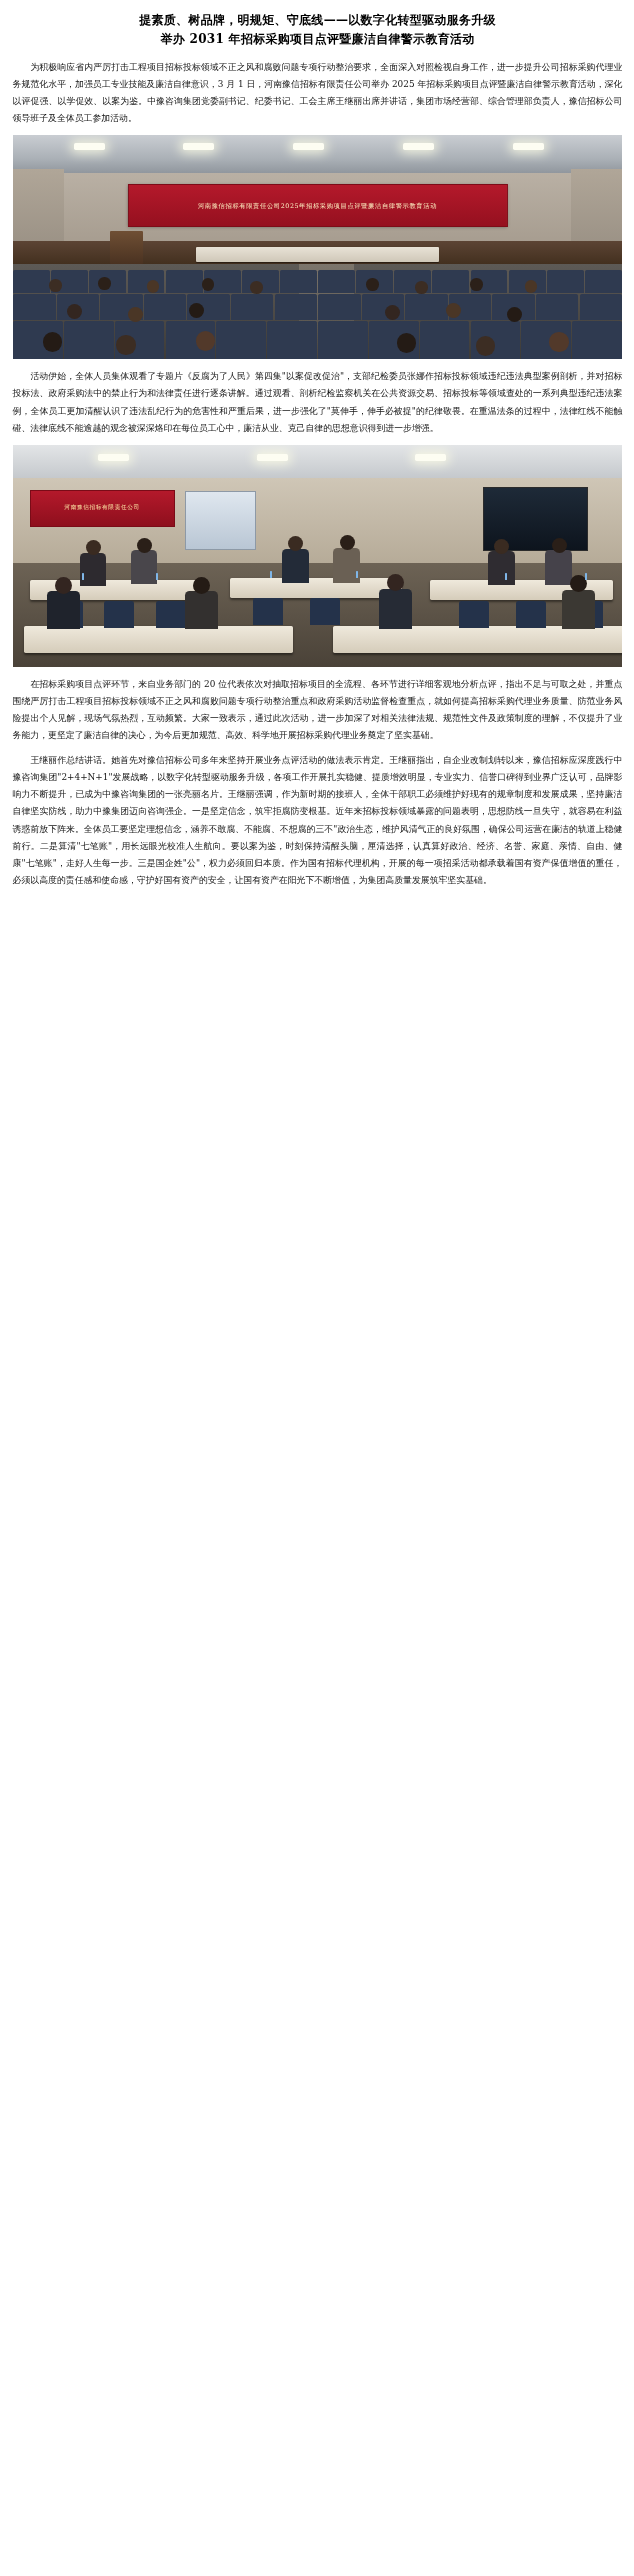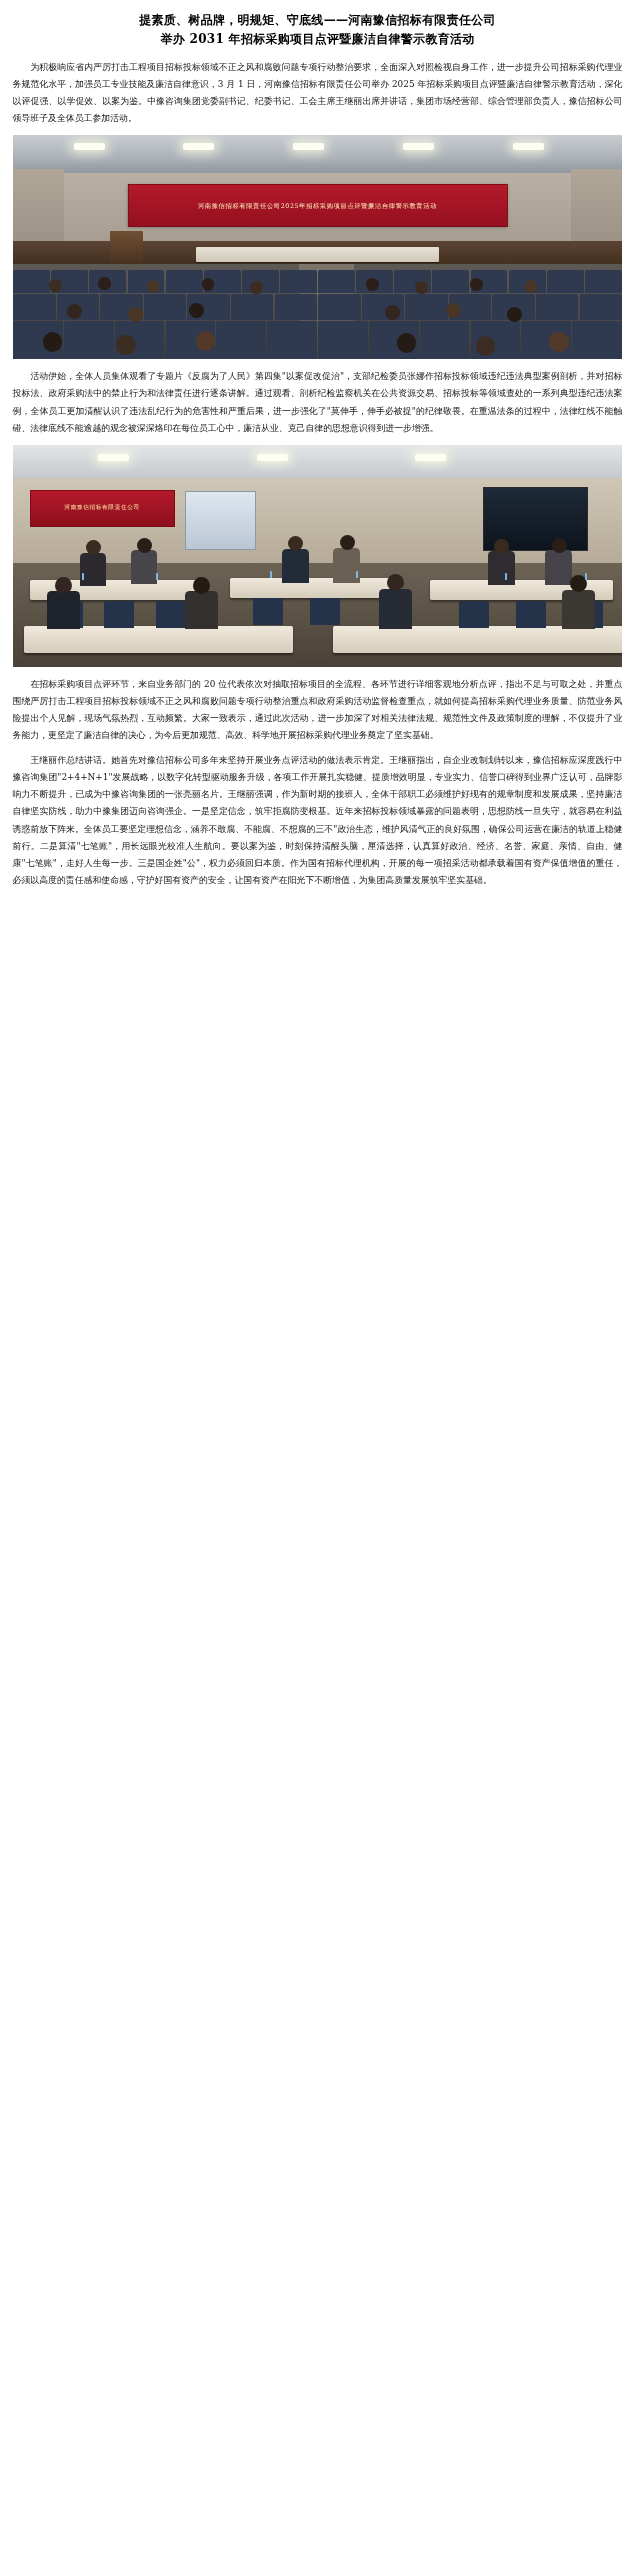--- a/index.html
+++ b/index.html
@@ -171,21 +171,21 @@
   .p2-bottle {
     position: absolute; width: 2.3px; height: 6.9px; background: #7fb6e8; border-radius: 0.6px;
   }
 </style>
 </head>
 <body>
 
 <div class="page">
 
   <h1 class="title">
-    <span class="line">提素质、树品牌，明规矩、守底线——河南豫信招标有限责任公司</span>
+    <span class="line">提素质、树品牌，明规矩、守底线——以数字化转型驱动服务升级</span>
     <span class="line">举办 2031 年招标采购项目点评暨廉洁自律警示教育活动</span>
   </h1>
 
   <p class="body-text">为积极响应省内严厉打击工程项目招标投标领域不正之风和腐败问题专项行动整治要求，全面深入对照检视自身工作，进一步提升公司招标采购代理业务规范化水平，加强员工专业技能及廉洁自律意识，3 月 1 日，河南豫信招标有限责任公司举办 2025 年招标采购项目点评暨廉洁自律警示教育活动，深化以评促强、以学促效、以案为鉴。中豫咨询集团党委副书记、纪委书记、工会主席王继丽出席并讲话，集团市场经营部、综合管理部负责人，豫信招标公司领导班子及全体员工参加活动。</p>
 
   <div class="figure">
     <div class="photo photo-1">
       <div class="ph-ceiling"></div>
       <div class="ph-lamp" style="left:10%;"></div>
       <div class="ph-lamp" style="left:28%;"></div>

